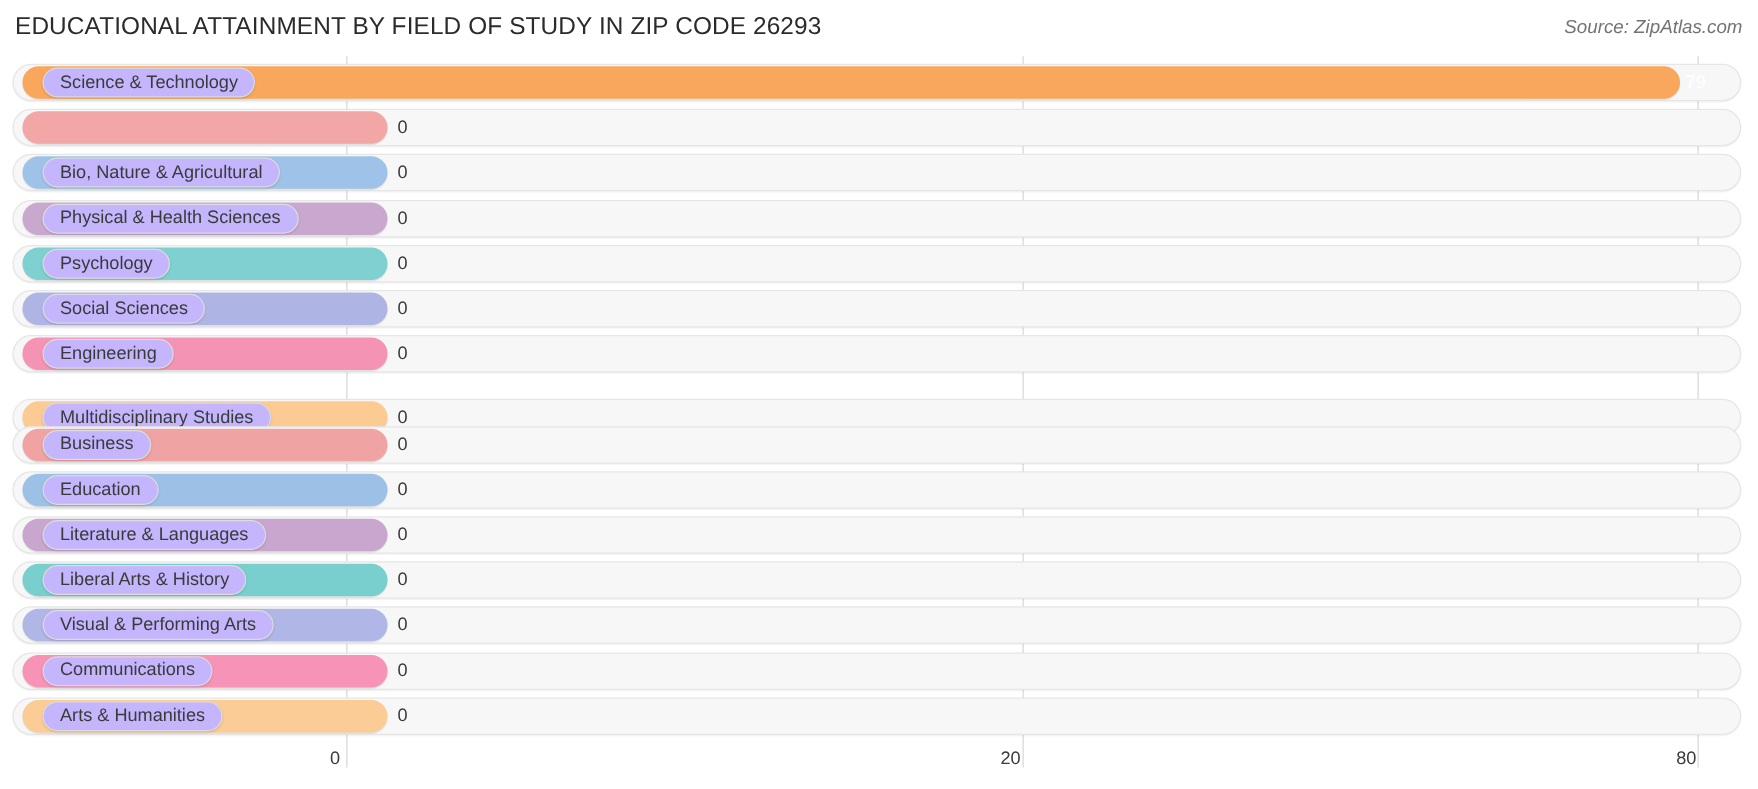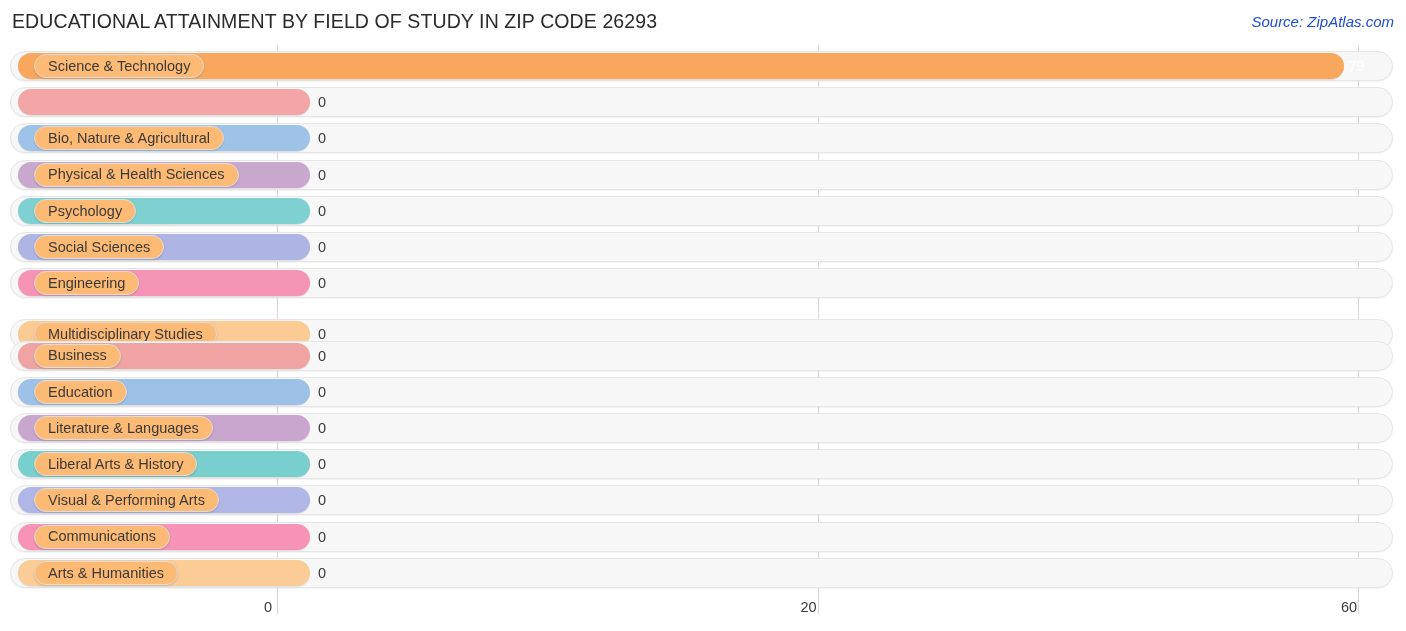--- a/index.html
+++ b/index.html
@@ -10,41 +10,41 @@
     overflow:hidden;position:relative;
   }
   
   #header{position:absolute;left:0;top:0;width:1406px;height:45px;}
   #chart-title{
     position:absolute;left:12px;top:10px;
     font-size:19.5px;color:#2b2b2b;letter-spacing:.1px;white-space:nowrap;
   }
   #source-note{
     position:absolute;right:12px;top:13px;
-    font-size:15px;font-style:italic;color:#1d4ed8;white-space:nowrap;
+    font-size:15px;font-style:italic;color:#737373;white-space:nowrap;
   }
   
   #plot{position:absolute;left:0;top:45px;width:1406px;height:551px;}
   .gridline{position:absolute;top:0;bottom:0;width:1px;background:#d8d8d8;}
   #rows{position:absolute;left:0;top:0;right:0;bottom:0;}
   .row{position:absolute;left:10px;width:1383px;height:30px;}
   .track{
     position:absolute;left:0;top:0;width:1383px;height:30px;
     background:#f7f7f7;border:1px solid #e6e6e6;border-radius:15px;
     box-sizing:border-box;
     box-shadow:0 1px 1px rgba(0,0,0,.05);
   }
   .bar{
     position:absolute;left:8px;top:2px;height:26px;
     border-radius:13px;
     box-shadow:0 1px 1px rgba(0,0,0,.10);
   }
   .pill{
     position:absolute;left:24px;top:3px;height:24px;
-    background:#fdba74;border:1px solid #dcdcdc;border-radius:12px;
+    background:#c4b5fd;border:1px solid #dcdcdc;border-radius:12px;
     display:flex;align-items:center;
     padding:0 13px;box-sizing:border-box;
     box-shadow:0 1px 2px rgba(0,0,0,.13);
     white-space:nowrap;
   }
   .pill-label{font-size:14.5px;color:#3a3a3a;line-height:1;}
   .val-out{
     position:absolute;top:0;height:30px;display:flex;align-items:center;
     font-size:14.5px;color:#3a3a3a;white-space:nowrap;
   }
@@ -194,14 +194,14 @@
       </div>
     </div>
 </div>
 
 <div id="axis">
     <div class="tickmark" style="left: 277px;"></div>
     <div class="tick" style="left: 268px;">0</div>
     <div class="tickmark" style="left: 817.5px;"></div>
     <div class="tick" style="left: 808.5px;">20</div>
     <div class="tickmark" style="left: 1358px;"></div>
-    <div class="tick" style="left: 1349px;">60</div>
+    <div class="tick" style="left: 1349px;">80</div>
   </div>
 
 </body></html>

